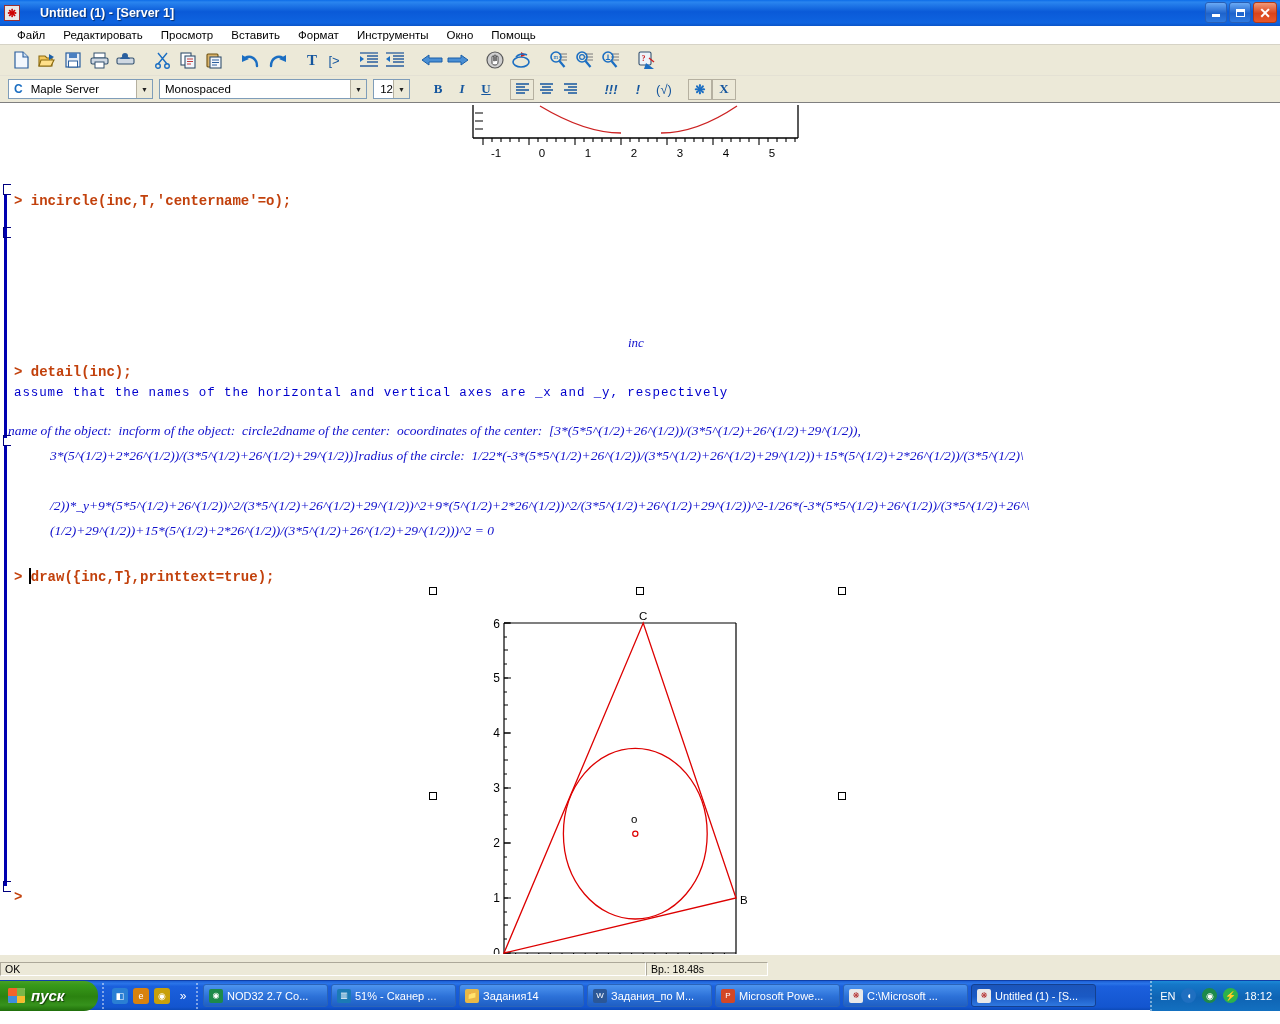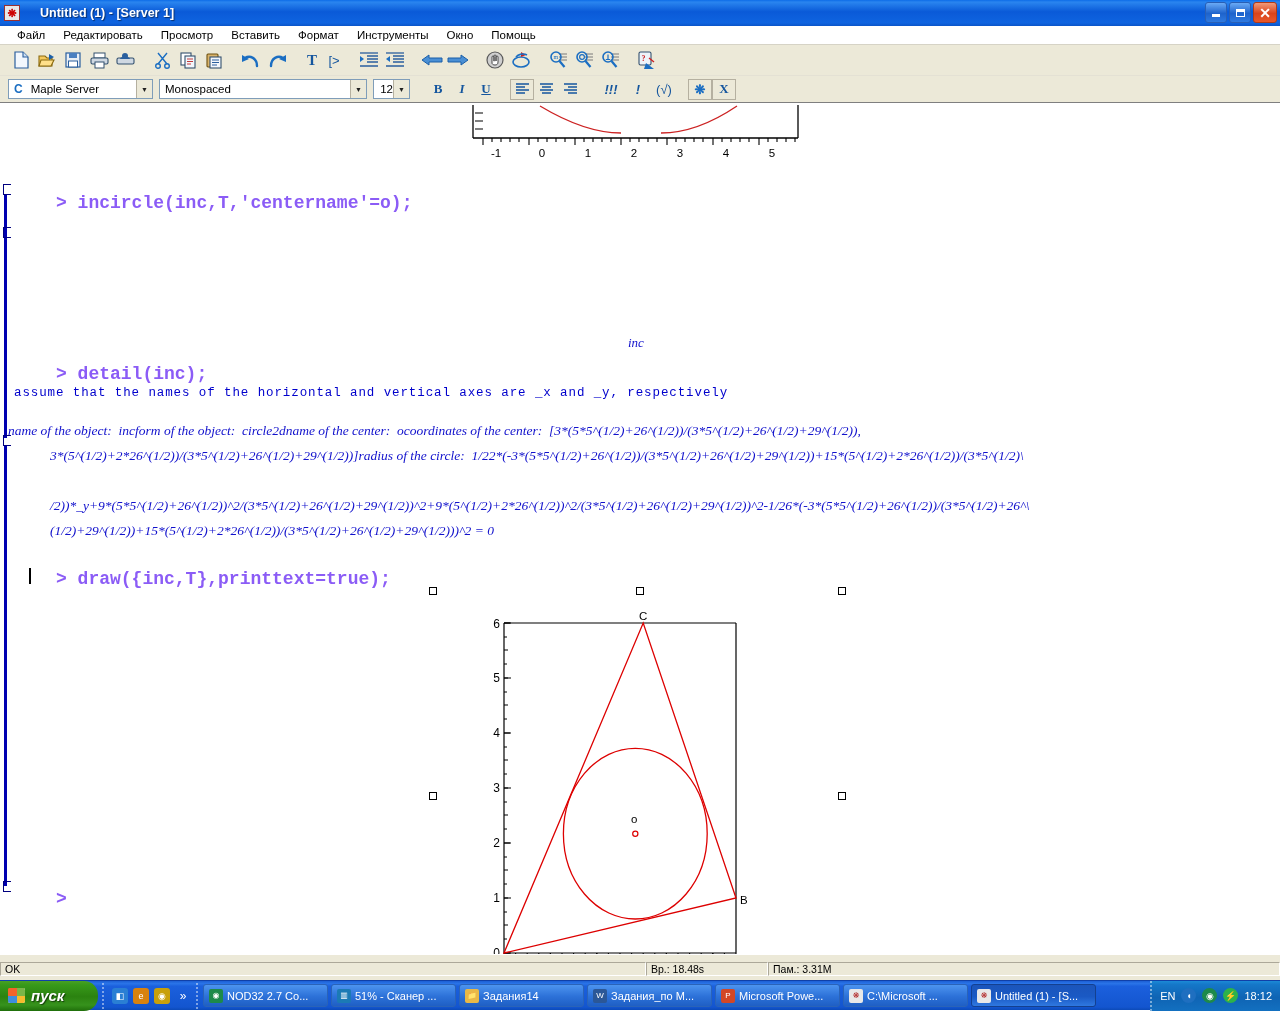--- a/index.html
+++ b/index.html
@@ -137,25 +137,24 @@
     border-top: 1.6px solid #00007f;
     border-bottom: 1.6px solid #00007f;
   }
   .gutter-blue {
     position:absolute; left:4px; width:3px;
     background:#0000b0;
   }
 
   .prompt {
     position: absolute;
-    color: #8b5cf6;
+    color: #c2410c;
     font-family: "Liberation Mono", monospace;
-    font-size: 18px; font-weight: bold;
+    font-size: 14px; font-weight: bold;
     white-space: pre;
-    margin-left: 42px;
   }
   .bluemono {
     position: absolute;
     color: #0000cc;
     font-family: "Liberation Mono", monospace;
     font-size: 12.5px;
     white-space: pre;
   }
   .italout {
     position: absolute;
@@ -600,21 +599,20 @@
 
     <div class="prompt" style="left:14px;top:786px;">&gt;</div>
 
   </div>
 </div>
 
 <div id="statuswrap">
   <div id="statusbar">
     <div class="sbcell" style="width:646px;">OK</div>
     <div class="sbcell" style="width:122px;">Вр.: 18.48s</div>
-    <div class="sbcell" style="flex:1;">Пам.: 3.31M</div>
   </div>
 </div>
 
 <div id="taskbar">
   <div id="startbtn">
     <span class="startflag">
         <i></i>
         <i></i>
         <i></i>
         <i></i>

